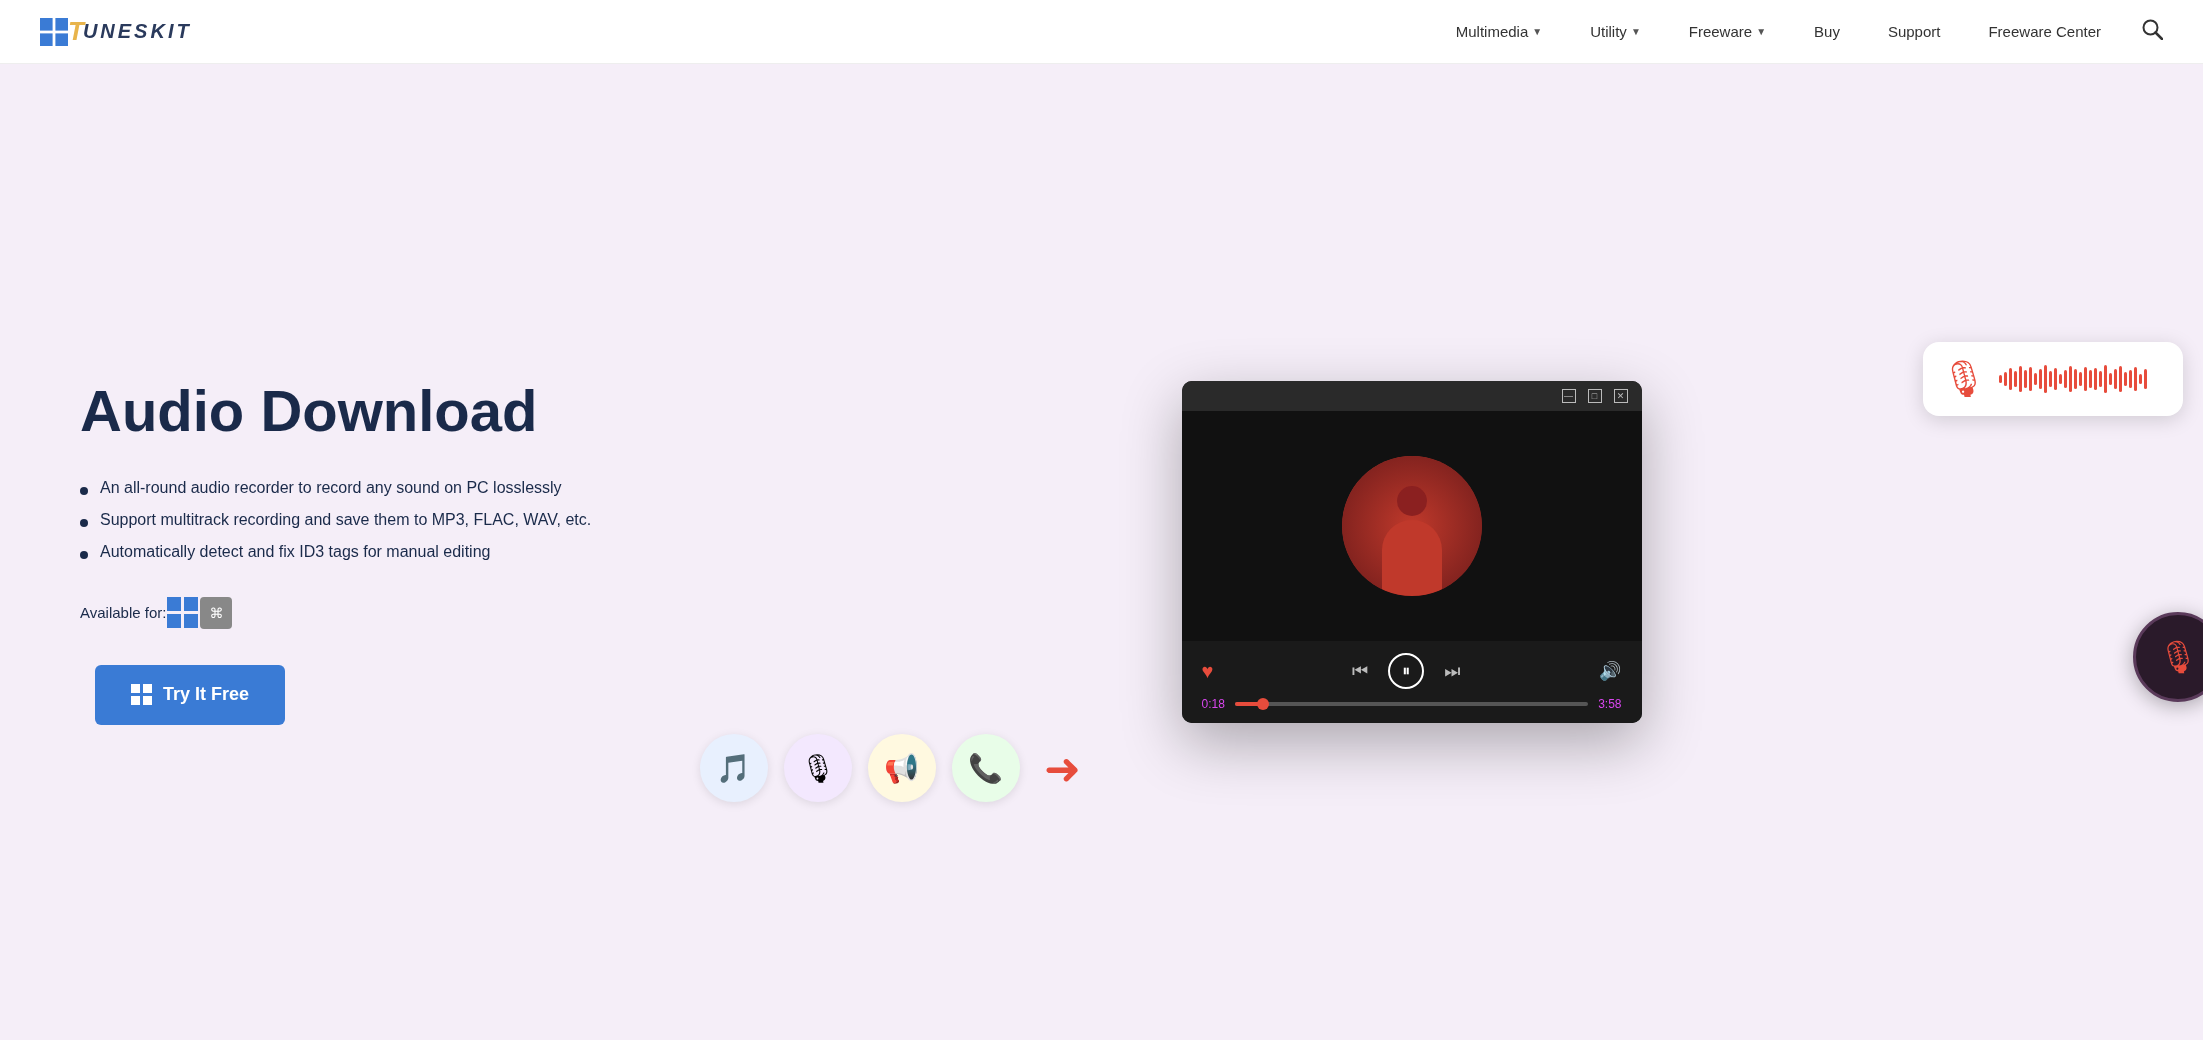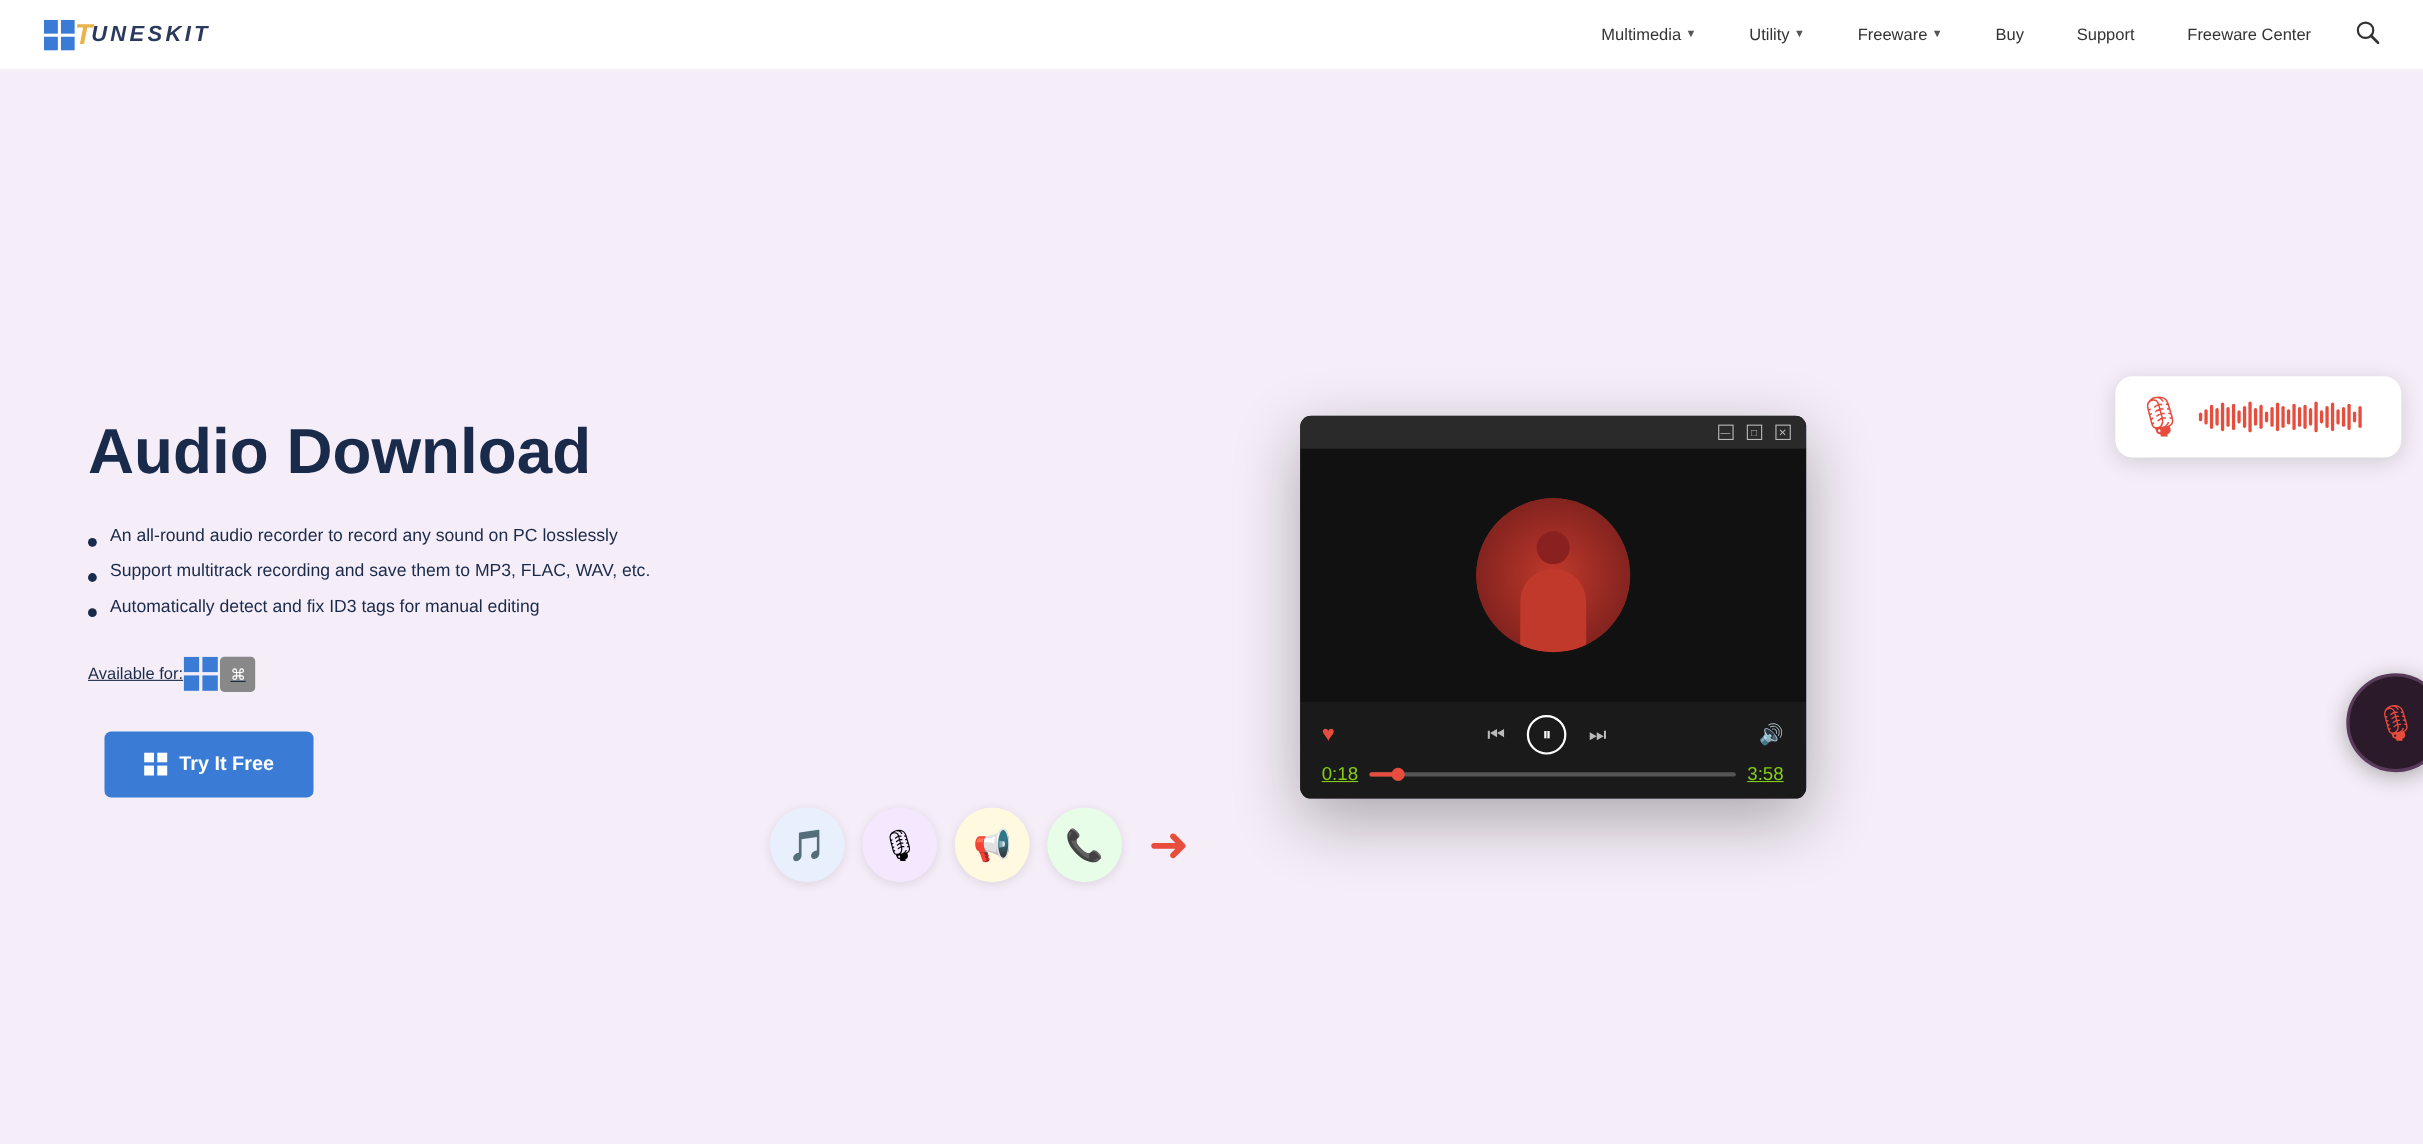--- a/index.html
+++ b/index.html
@@ -72,39 +72,38 @@
     }
     .feature-list {
       list-style: none;
       margin-bottom: 36px;
     }
     .feature-list li {
       font-size: 16px;
       color: #1a2a4a;
       margin-bottom: 14px;
       display: flex;
-      align-items: flex-end;
+      align-items: center;
       gap: 12px;
     }
     .bullet-dot {
       width: 8px;
       height: 8px;
       background: #1a2a4a;
       border-radius: 50%;
       margin-top: 6px;
       flex-shrink: 0;
     }
     .available-row {
       display: flex;
       align-items: center;
       gap: 1px;
       margin-bottom: 36px;
       font-size: 15px;
       color: #1a2a4a;
-      text-decoration: underline;
     }
     .btn-row {
       display: flex;
       gap: 24px;
       padding-left: 15px;
     }
     .btn-try {
       background: #3a7bd5;
       color: #fff;
       border: none;
@@ -199,21 +198,21 @@
       align-items: center;
       justify-content: space-between;
       margin-bottom: 8px;
     }
     .ctrl-icon { color: #bbb; font-size: 18px; cursor: pointer; }
     .progress-row {
       display: flex;
       align-items: center;
       gap: 10px;
     }
-    .time-text { color: #84cc16; font-size: 17px; text-decoration: underline; }
+    .time-text { color: #d946ef; font-size: 12px; }
     .progress-track {
       flex: 1;
       height: 4px;
       background: #555;
       border-radius: 2px;
       position: relative;
     }
     .progress-fill {
       height: 100%;
       background: #e74c3c;

